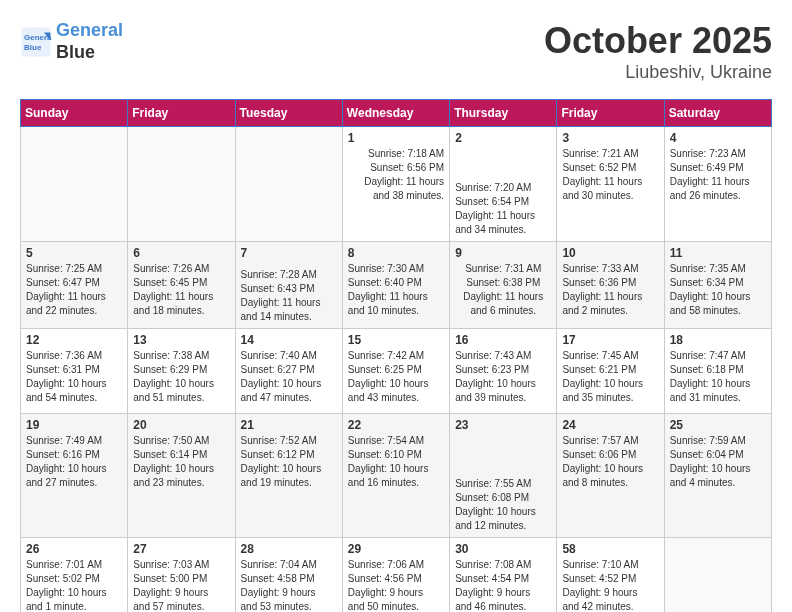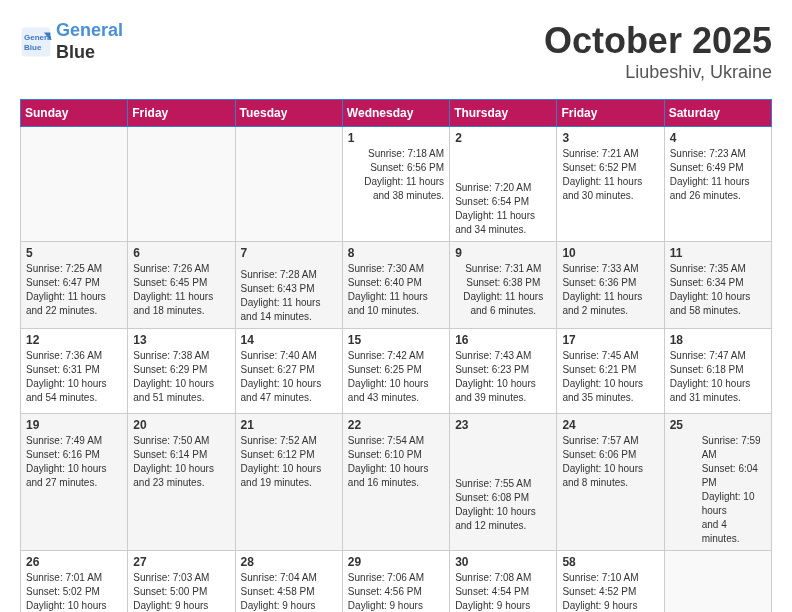--- a/index.html
+++ b/index.html
@@ -296,21 +296,21 @@
         </td>
         <td>
           <span class="day-number">24</span>
           <div class="day-info" style="white-space: pre-wrap;">Sunrise: 7:57 AM
 Sunset: 6:06 PM
 Daylight: 10 hours
 and 8 minutes.</div>
         </td>
         <td>
           <span class="day-number">25</span>
-          <div class="day-info" style="white-space: pre-wrap; margin-left: 32px;">Sunrise: 7:59 AM
+          <div class="day-info" style="white-space: pre-wrap;">Sunrise: 7:59 AM
 Sunset: 6:04 PM
 Daylight: 10 hours
 and 4 minutes.</div>
         </td>
       </tr>
       <tr>
         <td>
           <span class="day-number">26</span>
           <div class="day-info" style="white-space: pre-wrap;">Sunrise: 7:01 AM
 Sunset: 5:02 PM

